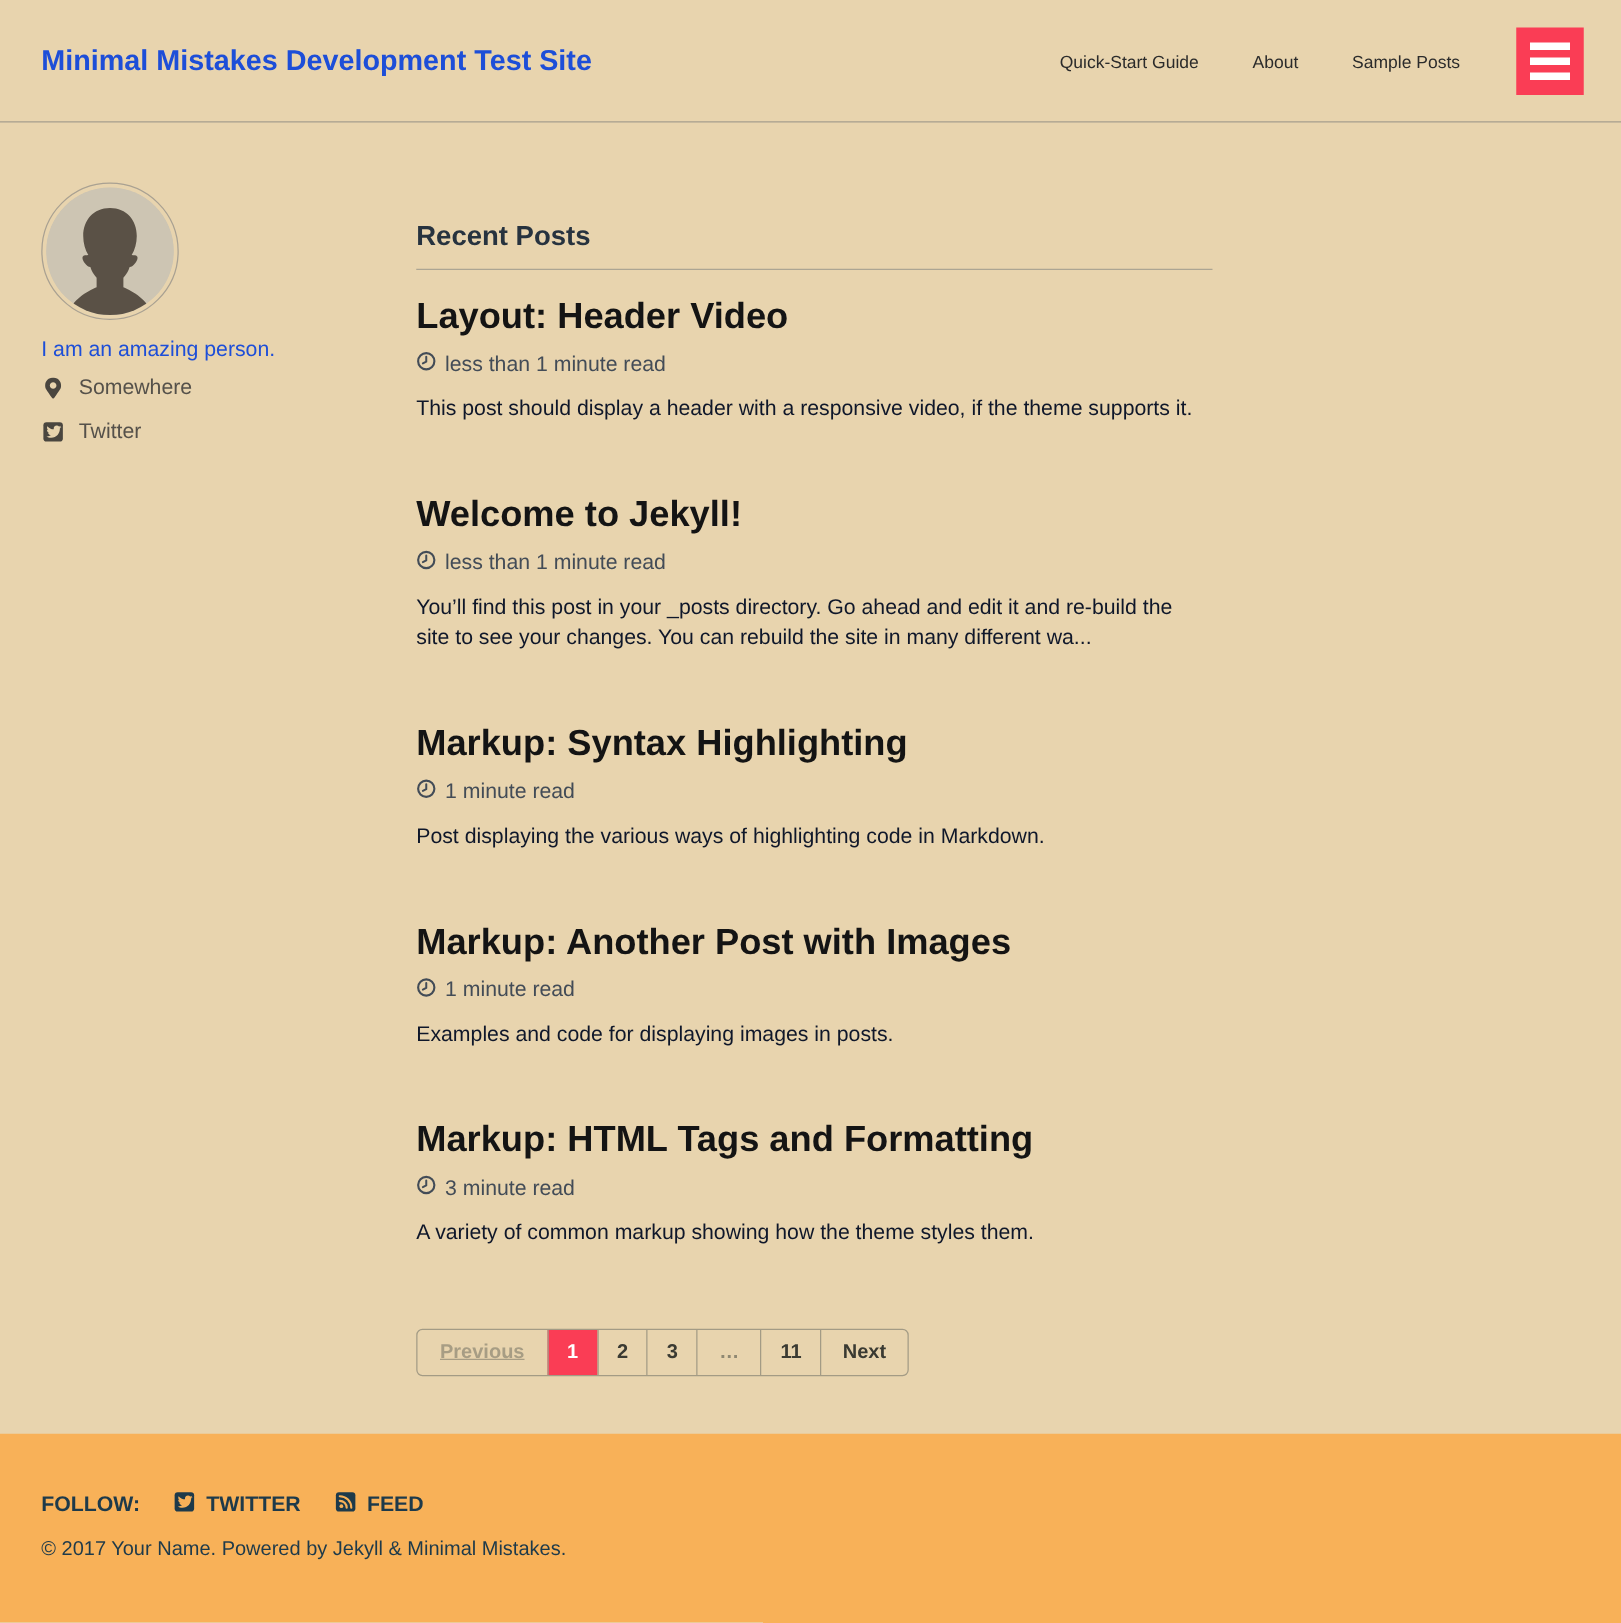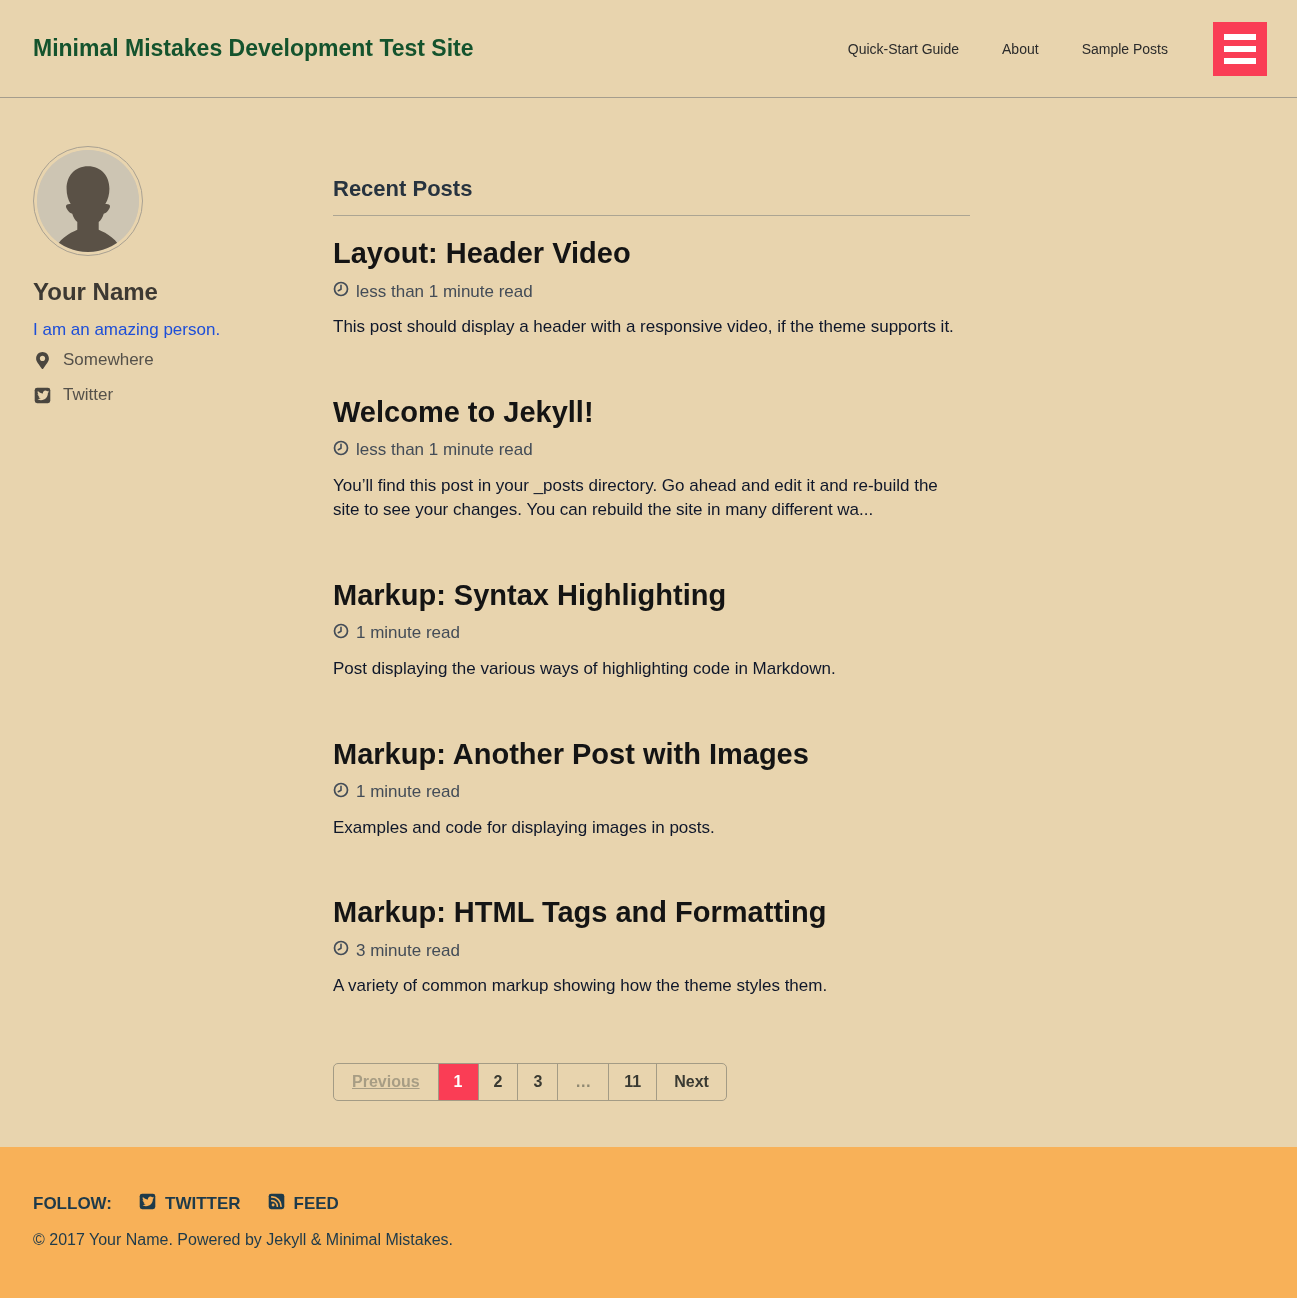--- a/index.html
+++ b/index.html
@@ -19,21 +19,21 @@
     flex-shrink: 0;
     border-bottom: 1px solid #a59d8d;
     display: flex;
     align-items: center;
     justify-content: space-between;
     padding: 0 30px 0 33px;
   }
   .site-title {
     font-size: 23px;
     font-weight: 700;
-    color: #14532d;
+    color: #1d4ed8;
     cursor: pointer;
   }
   .masthead-right { display: flex; align-items: center; }
   .masthead-nav { display: flex; align-items: center; gap: 43px; }
   .nav-link {
     font-size: 14px;
     font-weight: 300;
     color: #2b2b2b;
     cursor: pointer;
   }
@@ -190,21 +190,20 @@
 
   <aside class="sidebar">
     <div class="avatar-ring">
       <div class="avatar">
         <svg viewBox="0 0 100 100" width="102" height="102" aria-hidden="true">
           <circle cx="50" cy="50" r="50" fill="#cdc5b3"></circle>
           <path fill="#5a5146" d="M50 16c-13 0-21 9.5-21 22 0 5.5 1.5 11 4 15-1.8.3-3.3-.2-4.3 1.2-.8 1.2.2 3.3 1.6 5.2 1.3 1.8 2.7 3 4.3 3 .9 3.2 2.7 6.2 4.9 8.3v7.6C32 81.5 20 88 17 100h66c-3-12-15-18.5-22.5-21.7v-7.6c2.2-2.1 4-5.1 4.9-8.3 1.6 0 3-1.2 4.3-3 1.4-1.9 2.4-4 1.6-5.2-1-1.4-2.5-.9-4.3-1.2 2.5-4 4-9.5 4-15 0-12.5-8-22-21-22z"></path>
         </svg>
       </div>
     </div>
-    <h3 class="author-name">Your Name</h3>
     <p class="author-bio">I am an amazing person.</p>
     <div class="author-links">
       <a class="author-link">
         <span class="ico">
           <svg viewBox="0 0 384 512" width="13" height="17" aria-hidden="true">
             <path fill="#4a463f" d="M172.3 501.7C27 291 0 269.4 0 192 0 86 86 0 192 0s192 86 192 192c0 77.4-27 99-172.3 309.7-9.5 13.8-29.9 13.8-39.4 0zM192 272c44.2 0 80-35.8 80-80s-35.8-80-80-80-80 35.8-80 80 35.8 80 80 80z"></path>
           </svg>
         </span>
         <span>Somewhere</span>
       </a>

